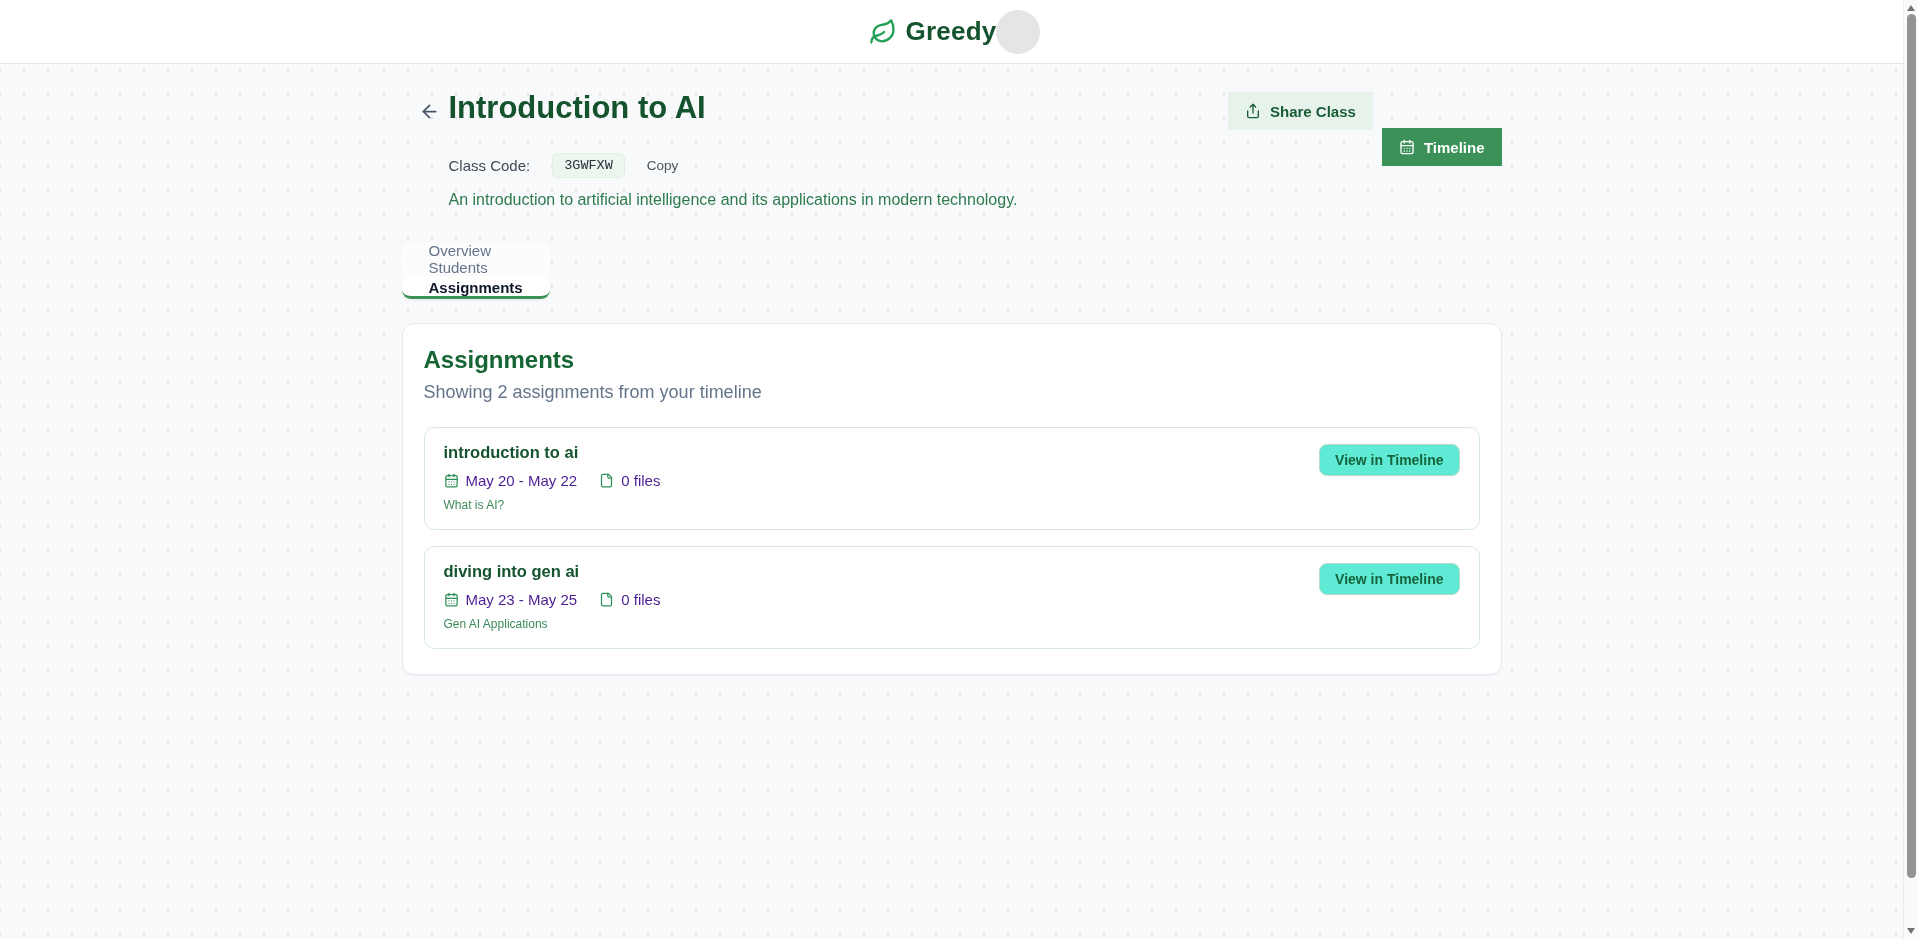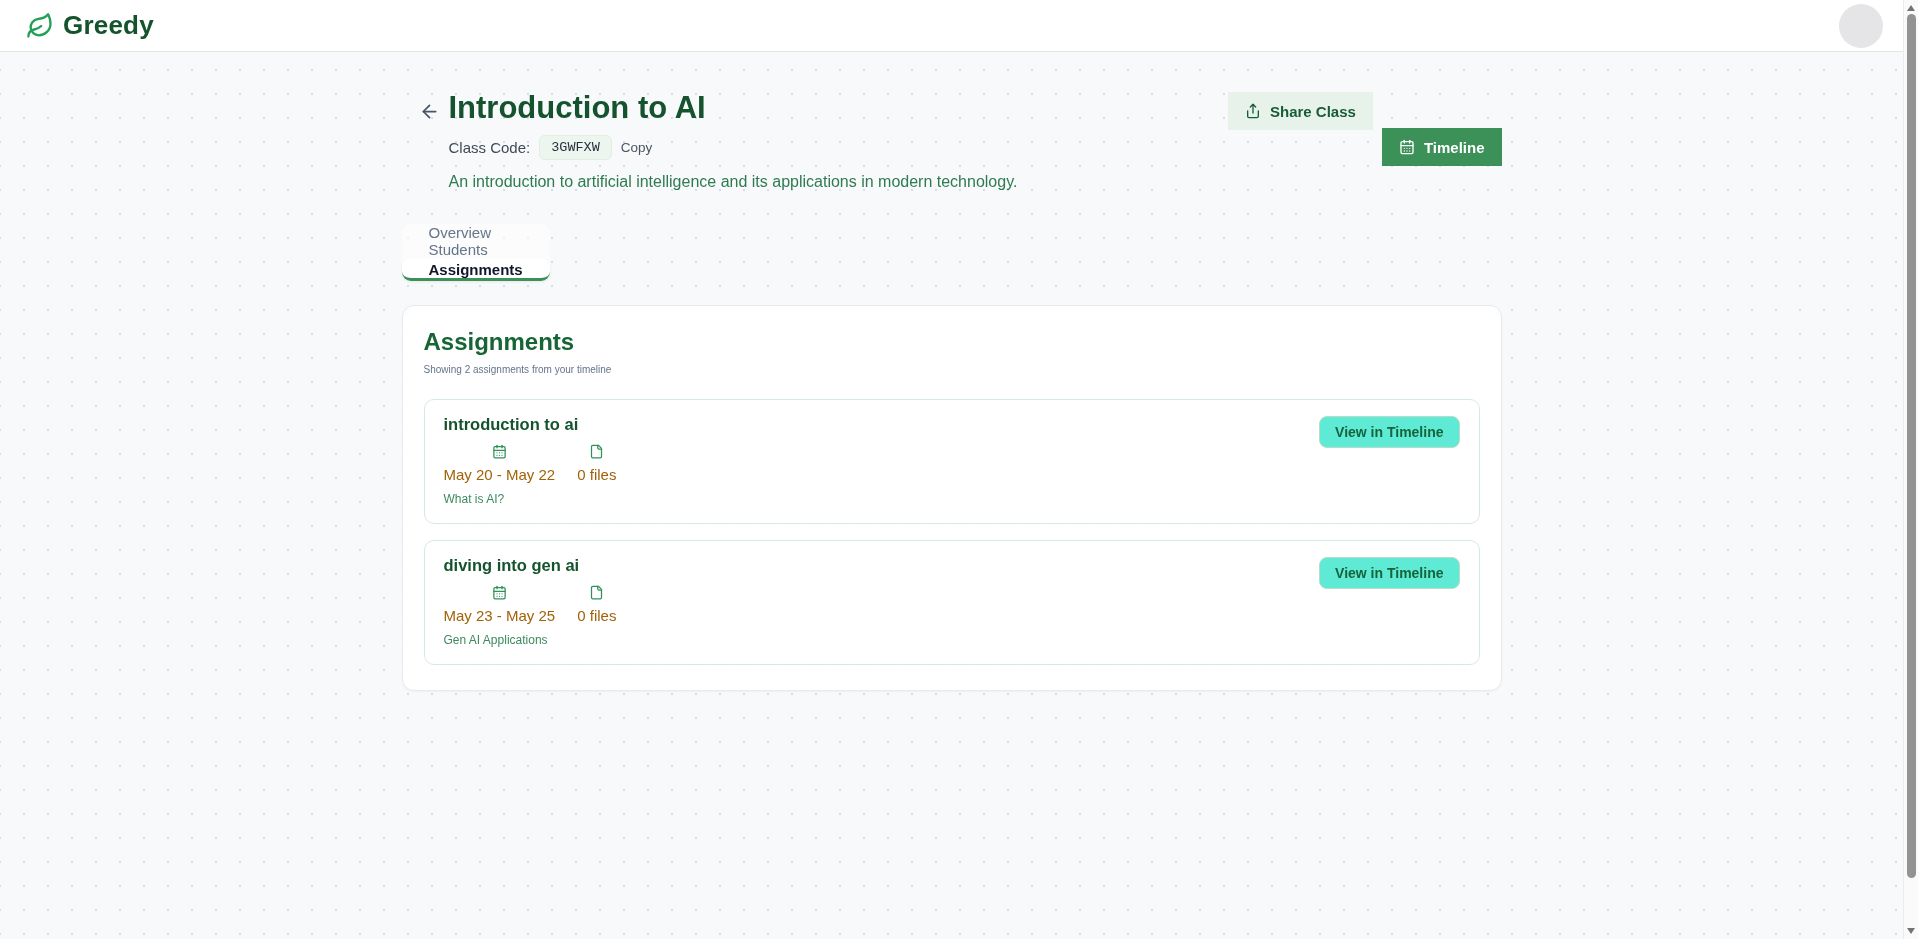--- a/index.html
+++ b/index.html
@@ -13,23 +13,23 @@
   
   .page {
     position:absolute; left:0; top:0; right:15px; bottom:0;
     background-color:#f8f9fb;
     background-image:radial-gradient(circle, #d9dde3 1.2px, transparent 1.3px);
     background-size:24px 24px;
     background-position:12px 10px;
   }
   
   .navbar {
-    position:absolute; left:0; top:0; right:15px; height:52px;
+    position:absolute; left:0; top:0; right:15px; height:64px;
     background:#ffffff; border-bottom:1px solid #dceadf;
-    display:flex; align-items:center; justify-content:space-between;
+    display:flex; align-items:center; justify-content:center;
     padding:0 20px 0 26px; z-index:5;
   }
   .brand { display:flex; align-items:center; gap:9px; cursor:pointer; }
   .brand svg { width:28px; height:28px; color:#22a055; }
   .brand-name { font-size:26px; font-weight:700; color:#14532d; letter-spacing:.2px; }
   .avatar { width:44px; height:44px; border-radius:50%; background:#e5e5e7; }
 
   
   .scrollbar {
     position:absolute; right:0; top:0; bottom:0; width:15px;
@@ -52,21 +52,21 @@
 
   .header-row { display:flex; align-items:flex-start; padding-left:15px; }
   .back-btn {
     background:none; border:none; cursor:pointer; color:#475569;
     width:26px; height:26px; margin-top:8px; flex:0 0 auto;
     display:flex; align-items:center; justify-content:center;
   }
   .back-btn svg { width:21px; height:21px; }
   .title-block { margin-left:6px; }
   .page-title { font-size:31px; font-weight:700; color:#14532d; line-height:1.15; }
-  .class-row { display:flex; align-items:center; gap:9px; margin-top:9px; }
+  .class-row { display:flex; align-items:center; gap:22px; margin-top:27px; }
   .class-label { font-size:15px; color:#3f4a56; }
   .code-badge {
     font-family:"Liberation Mono","DejaVu Sans Mono",monospace;
     font-size:13.5px; color:#25313f; background:#edf6ee;
     border:1px solid #e0efe2; border-radius:6px; padding:4px 11px;
   }
   .copy-link { background:none; border:none; font-size:13.5px; color:#4a5560; cursor:pointer; font-family:inherit; }
   .description { margin-top:13px; font-size:16px; color:#2e7b50; }
 
   .header-actions { margin-left:auto; display:flex; gap:9px; padding-top:2px; }
@@ -93,31 +93,31 @@
   }
 
   
   .panel {
     margin-top:33px; background:rgba(255,255,255,0.88);
     border:1px solid #e6e9ee; border-radius:12px;
     box-shadow:0 1px 2px rgba(15,23,42,.04);
     padding:22px 21px 25px;
   }
   .panel-title { font-size:24px; font-weight:700; color:#166534; }
-  .panel-sub { margin-top:8px; font-size:10px; color:#64748b; }
+  .panel-sub { margin-top:8px; font-size:18px; color:#64748b; }
 
   .item {
     margin-top:24px; border:1px solid #d7e9dc; border-radius:10px;
     background:rgba(255,255,255,0.85); padding:15px 19px 17px;
     display:flex; align-items:flex-start; justify-content:space-between;
   }
   .item + .item { margin-top:16px; }
   .item-title { font-size:16.5px; font-weight:700; color:#14532d; }
   .item-meta { display:flex; align-items:center; gap:22px; margin-top:10px; }
-  .meta-group { display:flex; align-items:center; gap:7px; font-size:15px; color:#a16207;flex-direction:column; }
+  .meta-group { display:flex; align-items:center; gap:7px; font-size:15px; color:#4c1d95; }
   .meta-group svg { width:15px; height:15px; color:#2f9158; }
   .item-desc { margin-top:9px; font-size:12px; color:#3c8a5e; }
   .btn-view {
     background:#5eead4; border:1px solid #b9dcc6; border-radius:8px;
     color:#17633b; font-size:14px; font-weight:600; font-family:inherit;
     padding:7px 15px; cursor:pointer; margin-top:1px;
   }
 </style>
 </head>
 <body>

